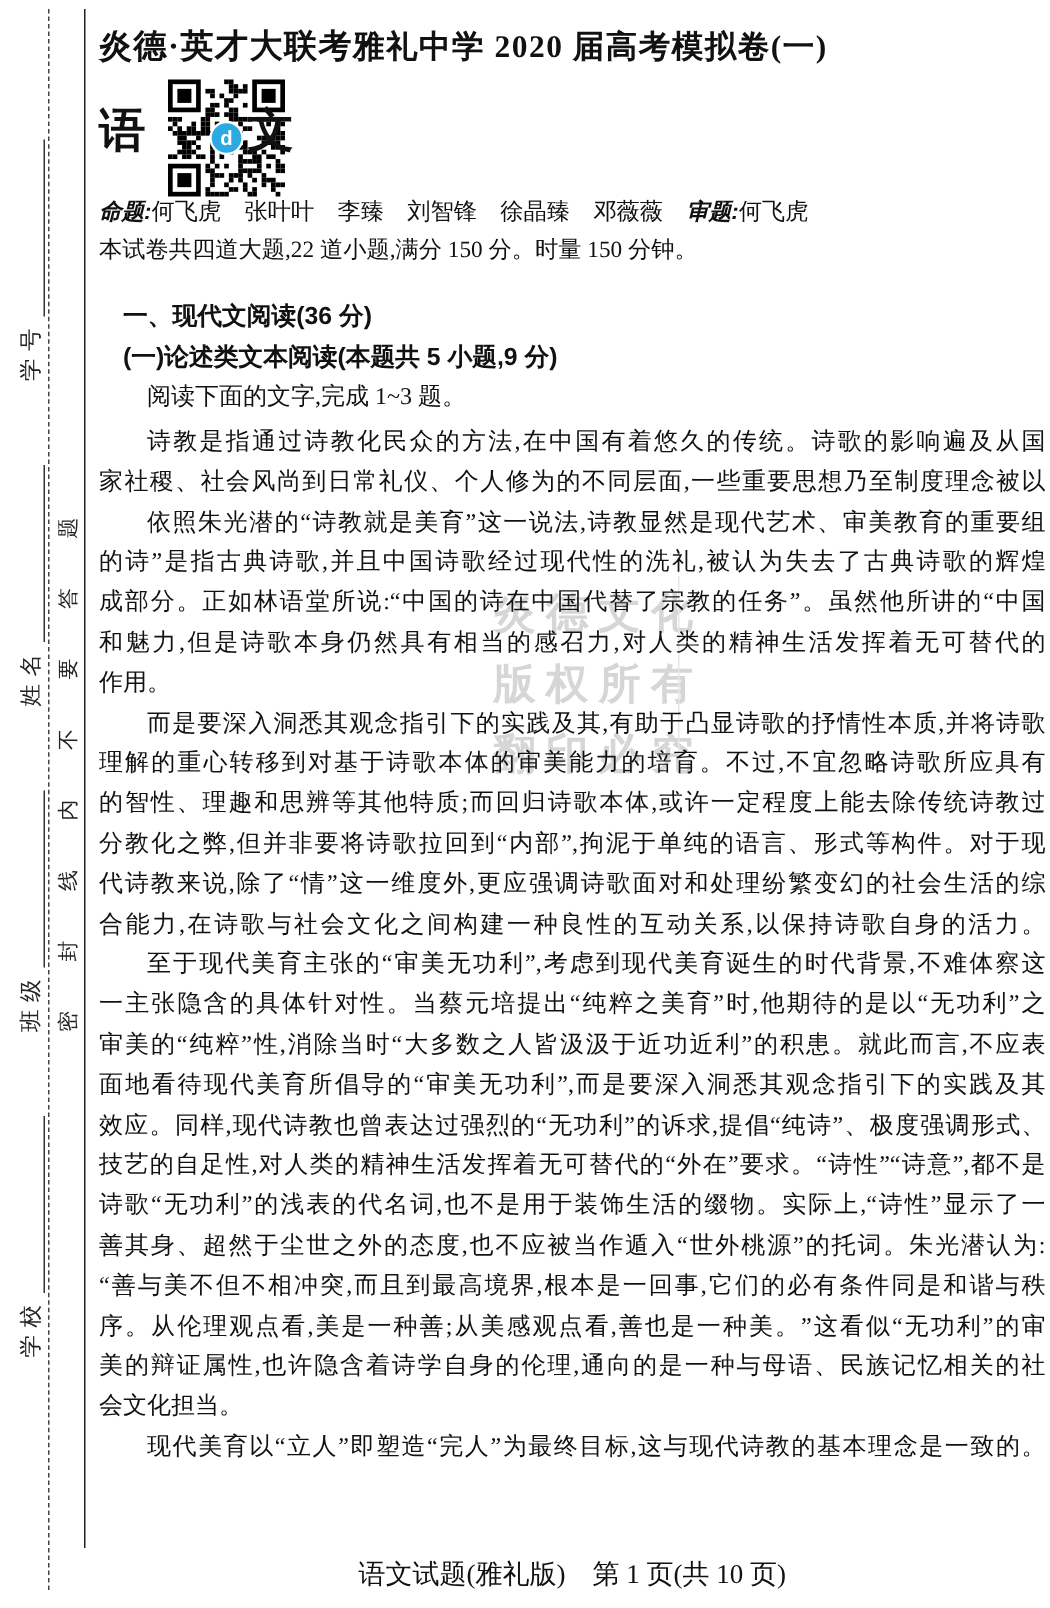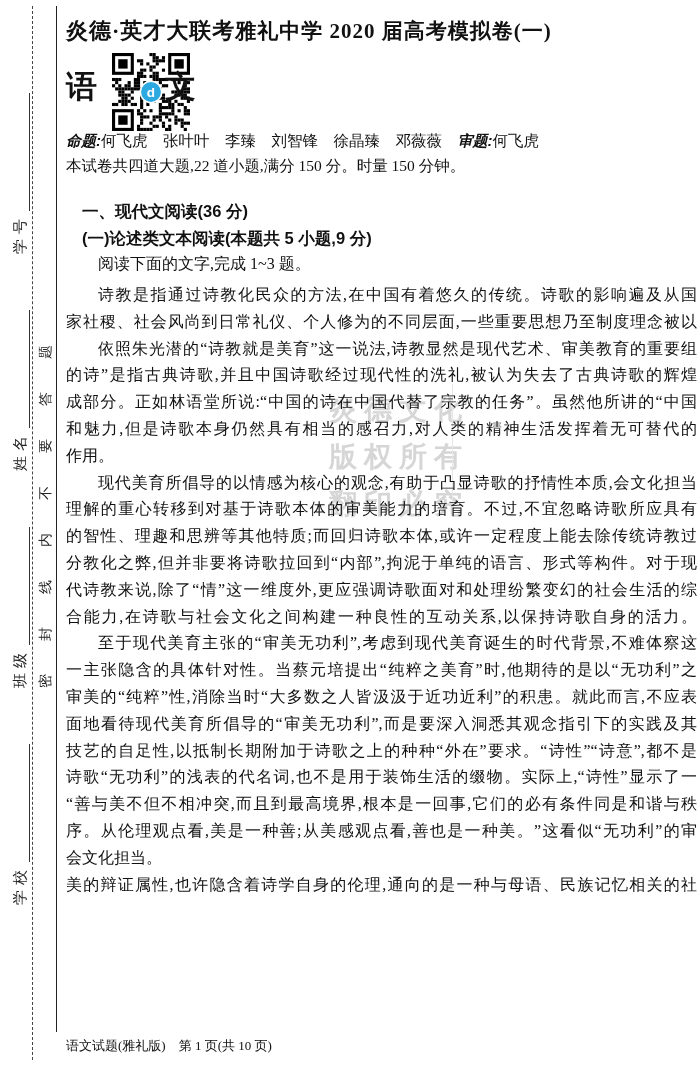--- a/index.html
+++ b/index.html
@@ -39,22 +39,22 @@
         font-weight:bold;font-size:16.5px;line-height:22px;}
   #sec1{top:200px;}
   #sec2{top:227px;}
   #instr{position:absolute;top:254px;left:0;width:631px;font-size:16px;text-indent:2em;}
   #passage{position:absolute;top:282px;left:0;width:631px;}
   .pline{height:26.8px;line-height:26.8px;font-size:16px;overflow:hidden;
         text-align:justify;text-align-last:justify;white-space:nowrap;}
   .pline.first{text-indent:2em;}
   .pline.shortlast{text-align-last:left;white-space:normal;}
   
-  .footer{position:absolute;left:66px;top:1037px;width:631px;
-        font-size:13px;z-index:1;}
+  .footer{position:absolute;left:66px;top:1037px;width:631px;text-align:center;
+        font-size:18px;z-index:1;}
 </style>
 </head>
 <body>
 
 <div class="page">
 
   <div class="vline-dotted"></div>
   <div class="vline-solid"></div>
   <div class="rot fields">
       <span class="field">
@@ -320,34 +320,37 @@
     <div class="h-sec" id="sec2">(一)论述类文本阅读(本题共 5 小题,9 分)</div>
     <div id="instr">阅读下面的文字,完成 1~3 题。</div>
     <div id="passage">
         <div class="pline first">诗教是指通过诗教化民众的方法,在中国有着悠久的传统。诗歌的影响遍及从国</div>
         <div class="pline">家社稷、社会风尚到日常礼仪、个人修为的不同层面,一些重要思想乃至制度理念被以</div>
         <div class="pline first">依照朱光潜的“诗教就是美育”这一说法,诗教显然是现代艺术、审美教育的重要组</div>
         <div class="pline">的诗”是指古典诗歌,并且中国诗歌经过现代性的洗礼,被认为失去了古典诗歌的辉煌</div>
         <div class="pline">成部分。正如林语堂所说:“中国的诗在中国代替了宗教的任务”。虽然他所讲的“中国</div>
         <div class="pline">和魅力,但是诗歌本身仍然具有相当的感召力,对人类的精神生活发挥着无可替代的</div>
         <div class="pline shortlast">作用。</div>
-        <div class="pline first">现代美育所倡导的以情感为核心的观念,有助于凸显诗歌的抒情性本质,会文化担当</div>
+        <div class="pline first">而是要深入洞悉其观念指引下的实践及其,有助于凸显诗歌的抒情性本质,并将诗歌</div>
         <div class="pline">理解的重心转移到对基于诗歌本体的审美能力的培育。不过,不宜忽略诗歌所应具有</div>
         <div class="pline">的智性、理趣和思辨等其他特质;而回归诗歌本体,或许一定程度上能去除传统诗教过</div>
         <div class="pline">分教化之弊,但并非要将诗歌拉回到“内部”,拘泥于单纯的语言、形式等构件。对于现</div>
         <div class="pline">代诗教来说,除了“情”这一维度外,更应强调诗歌面对和处理纷繁变幻的社会生活的综</div>
         <div class="pline">合能力,在诗歌与社会文化之间构建一种良性的互动关系,以保持诗歌自身的活力。</div>
         <div class="pline first">至于现代美育主张的“审美无功利”,考虑到现代美育诞生的时代背景,不难体察这</div>
         <div class="pline">一主张隐含的具体针对性。当蔡元培提出“纯粹之美育”时,他期待的是以“无功利”之</div>
         <div class="pline">审美的“纯粹”性,消除当时“大多数之人皆汲汲于近功近利”的积患。就此而言,不应表</div>
         <div class="pline">面地看待现代美育所倡导的“审美无功利”,而是要深入洞悉其观念指引下的实践及其</div>
-        <div class="pline">技艺的自足性,以抵制长期附加于诗歌之上的种种“外在”要求。“诗性”“诗意”,都不是</div>
+        <div class="pline">效应。同样,现代诗教也曾表达过强烈的“无功利”的诉求,提倡“纯诗”、极度强调形式、</div>
+        <div class="pline">技艺的自足性,对人类的精神生活发挥着无可替代的“外在”要求。“诗性”“诗意”,都不是</div>
         <div class="pline">诗歌“无功利”的浅表的代名词,也不是用于装饰生活的缀物。实际上,“诗性”显示了一</div>
+        <div class="pline">善其身、超然于尘世之外的态度,也不应被当作遁入“世外桃源”的托词。朱光潜认为:</div>
         <div class="pline">“善与美不但不相冲突,而且到最高境界,根本是一回事,它们的必有条件同是和谐与秩</div>
         <div class="pline">序。从伦理观点看,美是一种善;从美感观点看,善也是一种美。”这看似“无功利”的审</div>
+        <div class="pline">美的辩证属性,也许隐含着诗学自身的伦理,通向的是一种与母语、民族记忆相关的社</div>
         <div class="pline shortlast">会文化担当。</div>
-        <div class="pline">美的辩证属性,也许隐含着诗学自身的伦理,通向的是一种与母语、民族记忆相关的社</div>
+        <div class="pline first">现代美育以“立人”即塑造“完人”为最终目标,这与现代诗教的基本理念是一致的。</div>
       </div>
   </div>
 
   <div class="footer">语文试题(雅礼版)　第 1 页(共 10 页)</div>
 
 </div>
 
 </body></html>

